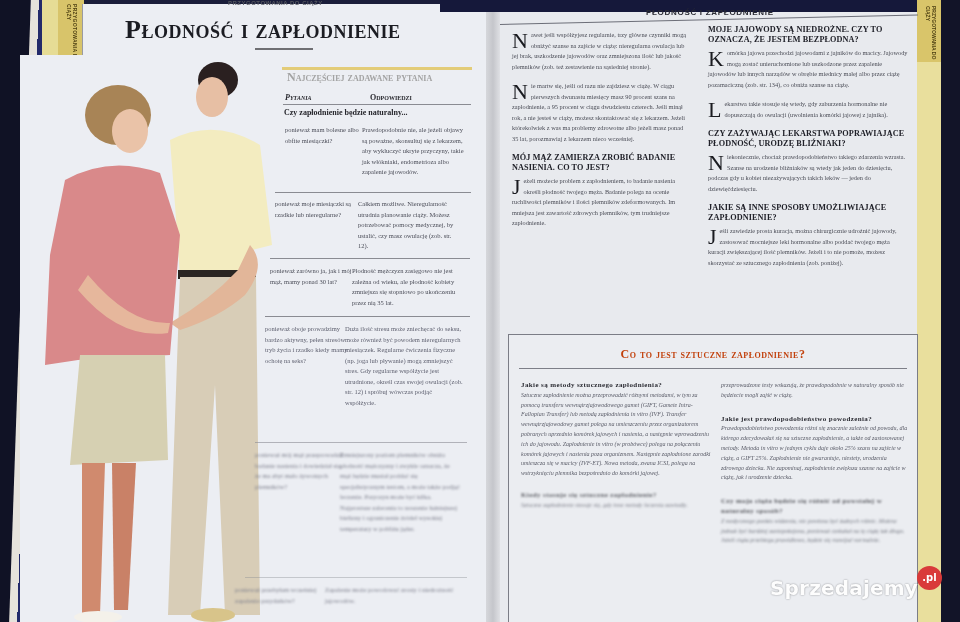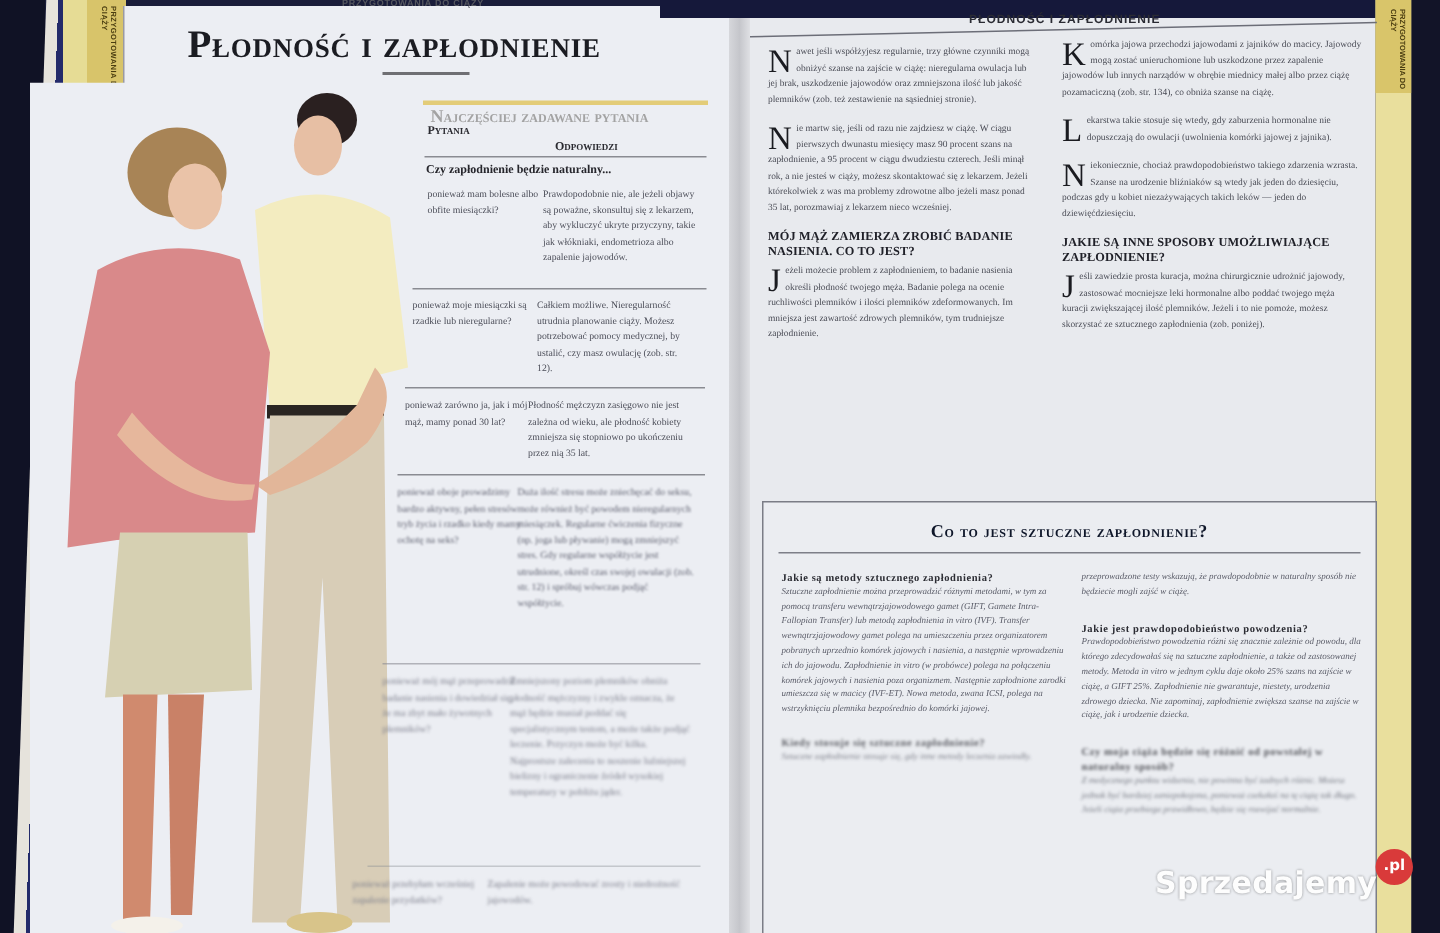--- a/index.html
+++ b/index.html
@@ -26,39 +26,39 @@
   .running-head-r { position: absolute; left: 646px; top: 8px; font-family: "Liberation Sans", sans-serif; font-size: 8px; font-weight: bold; color: #2a2b33; letter-spacing: .7px; }
   .top-rule-r { position: absolute; left: 500px; top: 24px; width: 418px; height: 1px; background: #6c6e78; transform: rotate(-1.3deg); transform-origin: left; }
 
   
   .main-title { position: absolute; left: 125px; top: 15px; font-size: 26px; font-variant: small-caps; color: #1b1c22; letter-spacing: .5px; }
   .title-rule { position: absolute; left: 255px; top: 48px; width: 58px; height: 2px; background: #6f6f73; }
 
   .photo { position: absolute; left: 20px; top: 55px; width: 265px; height: 567px; }
   .faq-accent { position: absolute; left: 282px; top: 67px; width: 190px; height: 3px; background: #e3cc78; }
   .faq-title { position: absolute; left: 287px; top: 70px; font-size: 12px; font-variant: small-caps; color: #a3a3a3; }
-  .faq-col-q { position: absolute; left: 285px; top: 82px; font-size: 8px; font-weight: bold; font-variant: small-caps; color: #2a2a30; }
+  .faq-col-q { position: absolute; left: 285px; top: 93px; font-size: 8px; font-weight: bold; font-variant: small-caps; color: #2a2a30; font-style: italic; }
   .faq-col-a { position: absolute; left: 370px; top: 93px; font-size: 8px; font-weight: bold; font-variant: small-caps; color: #2a2a30; }
   .faq-rule { position: absolute; height: 1px; background: #8a8b92; }
   .faq-subhead { position: absolute; left: 284px; top: 108px; font-size: 8px; font-weight: bold; color: #26262c; }
 
   .faq-q { position: absolute; font-size: 6.5px; line-height: 10.5px; color: #4b4d58; width: 86px; }
   .faq-a { position: absolute; font-size: 6.5px; line-height: 10.5px; color: #4b4d58; width: 105px; }
   .blur1 { filter: blur(.25px); }
   .blur2 { filter: blur(.6px); color: #5f6170; }
   .blur3 { filter: blur(1px); color: #7d7f8c; }
 
   
   .rcol { position: absolute; font-size: 6.3px; line-height: 10.5px; color: #4a4c56; }
   .rcol h3 { font-size: 8.2px; line-height: 10px; font-weight: bold; color: #202129; margin-bottom: 3px; font-family: "Liberation Serif", serif; text-transform: uppercase; letter-spacing: .1px; }
   .dropcap { float: left; font-size: 22px; line-height: 19px; margin: 1px 3px 0 0; color: #1a1b20; }
   .rcol p { margin-bottom: 9px; }
 
   .box { position: absolute; left: 508px; top: 334px; width: 410px; height: 288px; border: 1px solid #7b7d86; border-bottom: none; background: #ebedf1; }
-  .box-title { position: absolute; left: 0; top: 12px; width: 100%; text-align: center; font-size: 12px; font-variant: small-caps; color: #0f172a; letter-spacing: .5px; }
+  .box-title { position: absolute; left: 0; top: 12px; width: 100%; text-align: center; font-size: 12px; font-variant: small-caps; color: #c2410c; letter-spacing: .5px; }
   .box-rule { position: absolute; left: 10px; top: 33px; width: 388px; height: 1px; background: #7d7f88; }
   .bcol { position: absolute; font-size: 6px; line-height: 9.8px; color: #5a5c68; font-style: italic; }
   .bcol b { display: block; font-style: normal; font-weight: bold; color: #2b2c33; font-size: 7px; letter-spacing: .4px; }
 
   
   .watermark { position: absolute; left: 770px; top: 576px; font-family: "DejaVu Sans", sans-serif; font-size: 20px; font-weight: bold; color: #ffffff; text-shadow: 0 0 2px rgba(0,0,0,.45); letter-spacing: .2px; opacity: .92; }
   .wm-dot { position: absolute; left: 917px; top: 566px; width: 25px; height: 24px; border-radius: 50%; background: #d93a3a; color: #fff; font-family: "DejaVu Sans", sans-serif; font-size: 10px; font-weight: bold; line-height: 24px; text-align: center; }
 </style>
 </head>
 <body>
@@ -150,26 +150,28 @@
     <p><span class="dropcap">N</span><span>ie martw się, jeśli od razu nie zajdziesz w ciążę. W ciągu pierwszych dwunastu miesięcy masz 90 procent szans na zapłodnienie, a 95 procent w ciągu dwudziestu czterech. Jeśli minął rok, a nie jesteś w ciąży, możesz skontaktować się z lekarzem. Jeżeli którekolwiek z was ma problemy zdrowotne albo jeżeli masz ponad 35 lat, porozmawiaj z lekarzem nieco wcześniej.</span></p>
   </div>
   <div>
     <h3>Mój mąż zamierza zrobić badanie nasienia. Co to jest?</h3>
     <p><span class="dropcap">J</span><span>eżeli możecie problem z zapłodnieniem, to badanie nasienia określi płodność twojego męża. Badanie polega na ocenie ruchliwości plemników i ilości plemników zdeformowanych. Im mniejsza jest zawartość zdrowych plemników, tym trudniejsze zapłodnienie.</span></p>
   </div>
 </div>
 
 <div class="rcol" style="left:708px;top:25px;width:200px;">
   <div>
+    <h3>Moje jajowody są niedrożne. Czy to oznacza, że jestem bezpłodna?</h3>
     <p><span class="dropcap">K</span><span>omórka jajowa przechodzi jajowodami z jajników do macicy. Jajowody mogą zostać unieruchomione lub uszkodzone przez zapalenie jajowodów lub innych narządów w obrębie miednicy małej albo przez ciążę pozamaciczną (zob. str. 134), co obniża szanse na ciążę.</span></p>
   </div>
   <div>
     <p><span class="dropcap">L</span><span>ekarstwa takie stosuje się wtedy, gdy zaburzenia hormonalne nie dopuszczają do owulacji (uwolnienia komórki jajowej z jajnika).</span></p>
   </div>
   <div>
+    <h3>Czy zażywając lekarstwa poprawiające płodność, urodzę bliźniaki?</h3>
     <p><span class="dropcap">N</span><span>iekoniecznie, chociaż prawdopodobieństwo takiego zdarzenia wzrasta. Szanse na urodzenie bliźniaków są wtedy jak jeden do dziesięciu, podczas gdy u kobiet niezażywających takich leków — jeden do dziewięćdziesięciu.</span></p>
   </div>
   <div>
     <h3>Jakie są inne sposoby umożliwiające zapłodnienie?</h3>
     <p><span class="dropcap">J</span><span>eśli zawiedzie prosta kuracja, można chirurgicznie udrożnić jajowody, zastosować mocniejsze leki hormonalne albo poddać twojego męża kuracji zwiększającej ilość plemników. Jeżeli i to nie pomoże, możesz skorzystać ze sztucznego zapłodnienia (zob. poniżej).</span></p>
   </div>
 </div>
 
 <div class="box">
   <h2 class="box-title">Co to jest sztuczne zapłodnienie?</h2>

